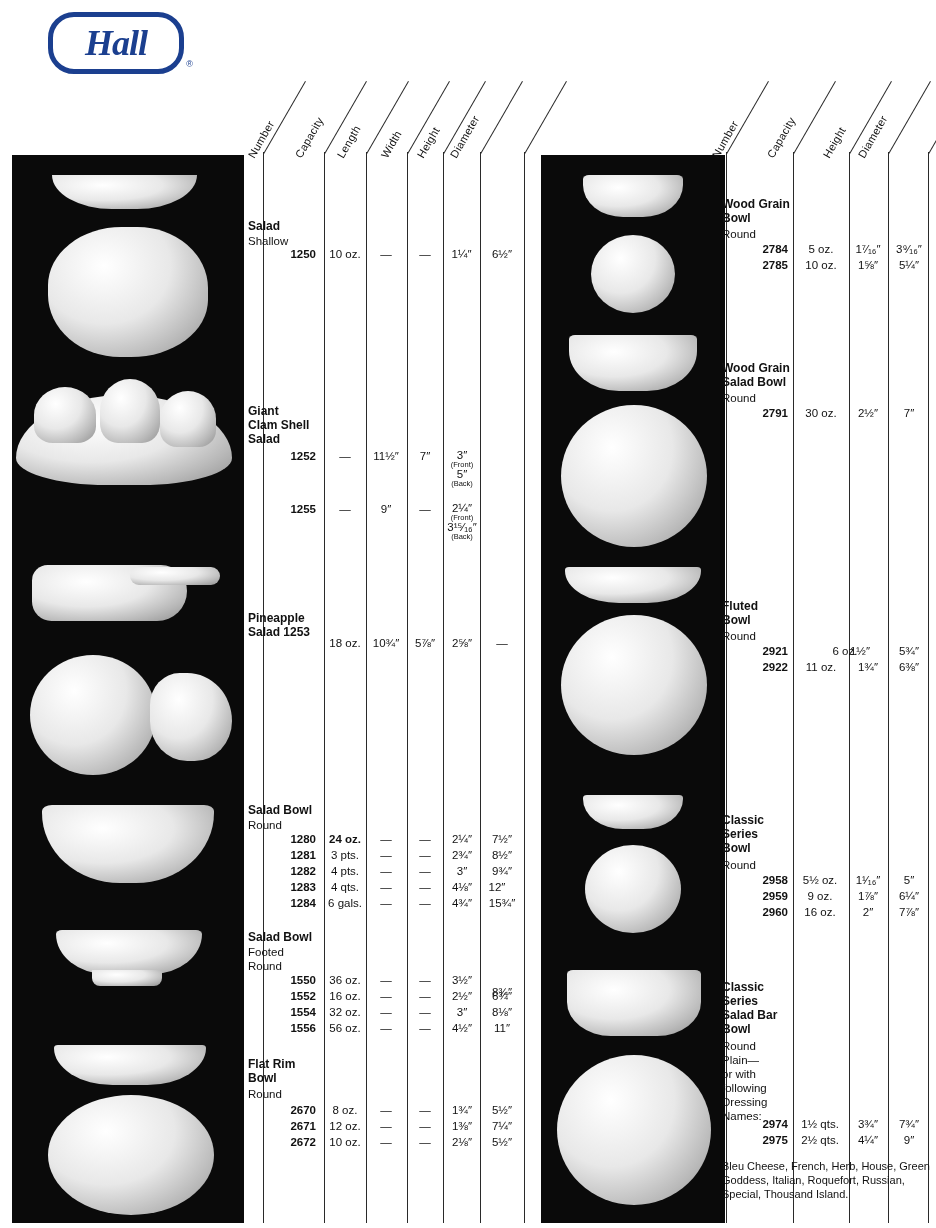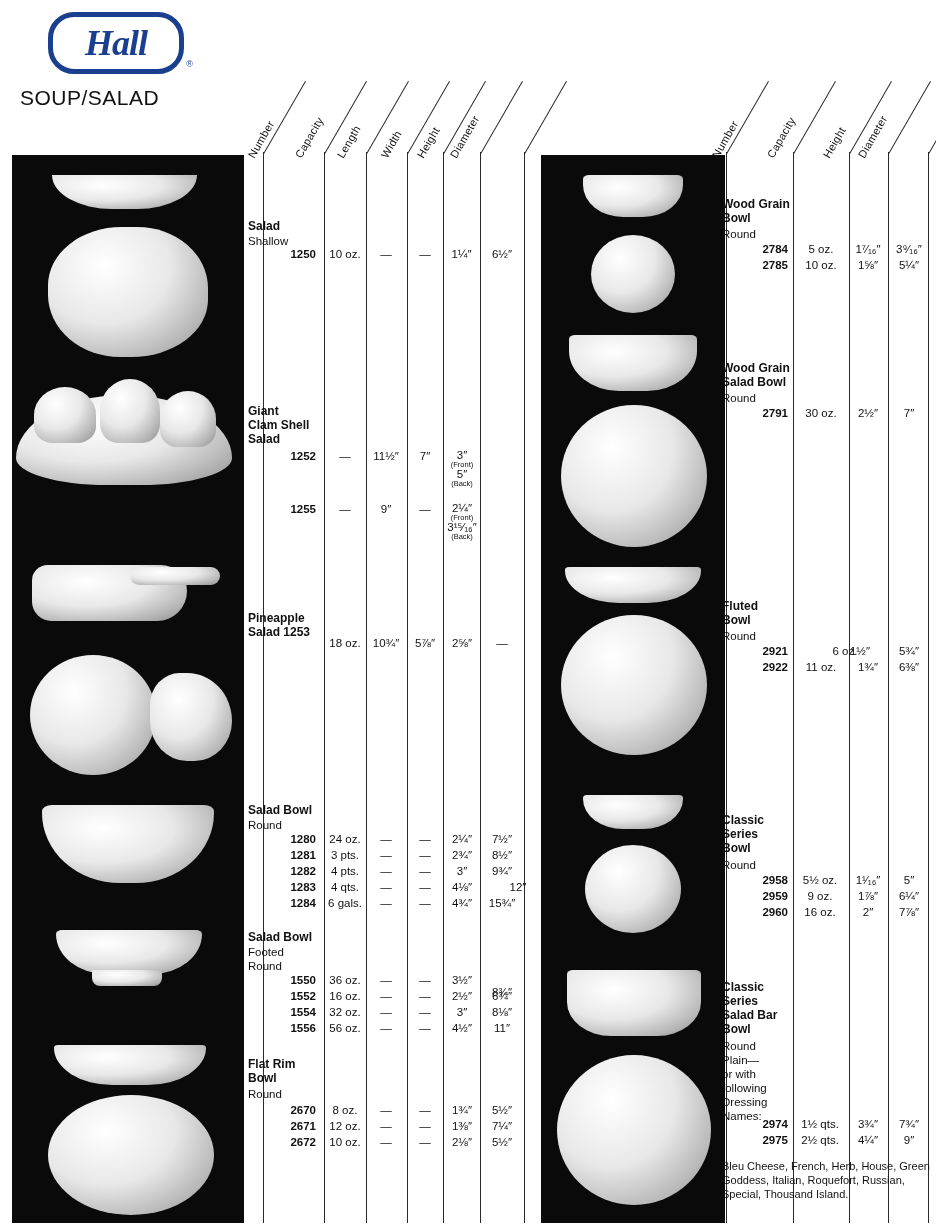--- a/index.html
+++ b/index.html
@@ -140,21 +140,20 @@
   }
 </style>
 </head>
 <body>
 
 <div id="logo-block">
   <div id="logo-badge">
     <span id="logo-text">Hall</span>
     <span id="logo-reg">®</span>
   </div>
-  <div id="section-title">SOUP/SALAD</div>
 </div>
 
 <div class="photo-strip" id="photo-strip-left">
 
   <div class="vessel" style="left:40px; top:20px; width:145px; height:34px; border-radius:0 0 60px 60px / 0 0 34px 34px;"></div>
 
   <div class="vessel" style="left:36px; top:72px; width:160px; height:130px; border-radius:46% 44% 48% 45% / 45% 47% 44% 48%;"></div>
 
   <div class="vessel" style="left:4px; top:240px; width:216px; height:90px; border-radius:50% 50% 42% 42% / 70% 70% 30% 30%;"></div>
   <div class="vessel" style="left:22px; top:232px; width:62px; height:56px; border-radius:50% 50% 30% 30%;"></div>
@@ -268,21 +267,21 @@
 <div class="cell" style="left:326px; top:637px; width:38px;">18 oz.</div>
 <div class="cell" style="left:366px; top:637px; width:40px;">10¾″</div>
 <div class="cell" style="left:408px; top:637px; width:34px;">5⅞″</div>
 <div class="cell" style="left:445px; top:637px; width:34px;">2⅝″</div>
 <div class="cell" style="left:482px; top:637px; width:40px;">—</div>
 
 <div class="grp-name" style="left:248px; top:803px;">Salad Bowl</div>
 <div class="grp-sub" style="left:248px; top:818px;">Round</div>
 
 <div class="num" style="left:268px; top:833px; width:48px;">1280</div>
-<div class="cell" style="left:326px; top:833px; width:38px;">24 oz.</div>
+<div class="cell" style="left:326px; top:833px; width:38px;font-weight:bold;">24 oz.</div>
 <div class="cell" style="left:366px; top:833px; width:40px;">—</div>
 <div class="cell" style="left:408px; top:833px; width:34px;">—</div>
 <div class="cell" style="left:445px; top:833px; width:34px;">2¼″</div>
 <div class="cell" style="left:482px; top:833px; width:40px;">7½″</div>
 
 <div class="num" style="left:268px; top:849px; width:48px;">1281</div>
 <div class="cell" style="left:326px; top:849px; width:38px;">3 pts.</div>
 <div class="cell" style="left:366px; top:849px; width:40px;">—</div>
 <div class="cell" style="left:408px; top:849px; width:34px;">—</div>
 <div class="cell" style="left:445px; top:849px; width:34px;">2¾″</div>
@@ -293,21 +292,21 @@
 <div class="cell" style="left:366px; top:865px; width:40px;">—</div>
 <div class="cell" style="left:408px; top:865px; width:34px;">—</div>
 <div class="cell" style="left:445px; top:865px; width:34px;">3″</div>
 <div class="cell" style="left:482px; top:865px; width:40px;">9¾″</div>
 
 <div class="num" style="left:268px; top:881px; width:48px;">1283</div>
 <div class="cell" style="left:326px; top:881px; width:38px;text-align:center;">4 qts.</div>
 <div class="cell" style="left:366px; top:881px; width:40px;">—</div>
 <div class="cell" style="left:408px; top:881px; width:34px;">—</div>
 <div class="cell" style="left:445px; top:881px; width:34px;">4⅛″</div>
-<div class="cell" style="left:498px; top:881px; width:40px;">12″</div>
+<div class="cell" style="left:477px; top:881px; width:40px;">12″</div>
 
 <div class="num" style="left:268px; top:897px; width:48px;">1284</div>
 <div class="cell" style="left:326px; top:897px; width:38px;">6 gals.</div>
 <div class="cell" style="left:366px; top:897px; width:40px;">—</div>
 <div class="cell" style="left:408px; top:897px; width:34px;">—</div>
 <div class="cell" style="left:445px; top:897px; width:34px;">4¾″</div>
 <div class="cell" style="left:480px; top:897px; width:44px;">15¾″</div>
 
 <div class="grp-name" style="left:248px; top:930px;">Salad Bowl</div>
 <div class="grp-sub" style="left:248px; top:945px; white-space:pre-line;">Footed

